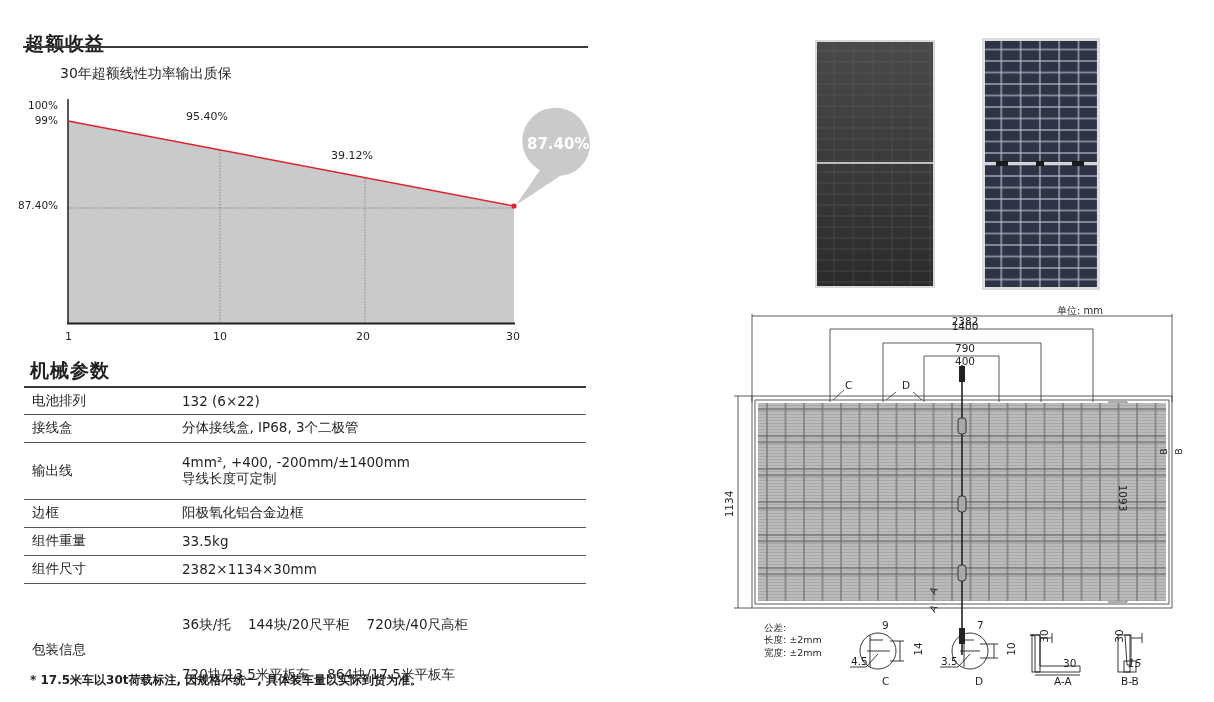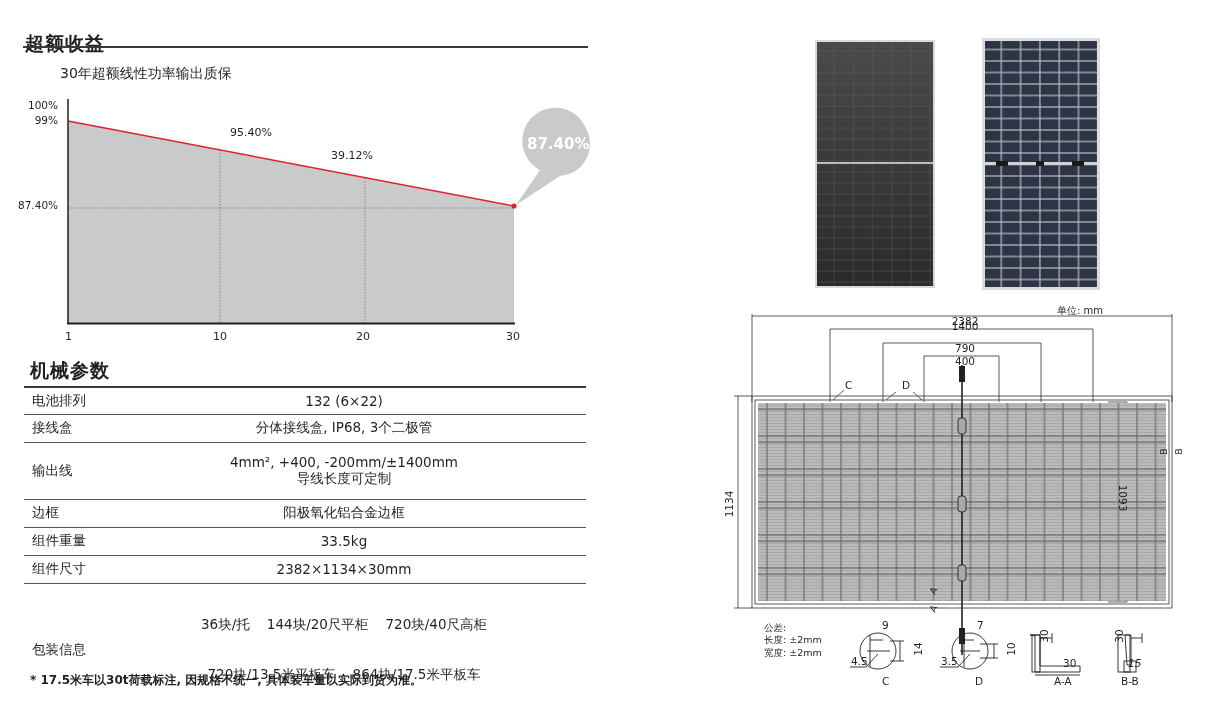--- a/index.html
+++ b/index.html
@@ -8,21 +8,21 @@
   .sec-title{font-size:19px;font-weight:bold;letter-spacing:1px;}
   .rule{position:absolute;height:2px;background:#3a3a3a;}
   .chart-sub{font-size:14px;}
   .ylab{font-size:10.5px;text-align:right;width:40px;}
   .xlab{font-size:11px;}
   .ptlab{font-size:11px;}
   table.spec{position:absolute;left:24px;top:386px;width:562px;border-collapse:collapse;font-size:13.5px;}
   table.spec td{border-bottom:1.5px solid #555;padding:0;}
   table.spec tr:first-child td{border-top:2px solid #3a3a3a;}
   table.spec td.k{width:150px;padding-left:8px;}
-  table.spec td.v{text-align:center;padding-right:80px;}
+  table.spec td.v{padding-right:80px;}
   .footnote{font-size:12px;}
   .unit{font-size:10px;}
   .dim{font-size:10.5px;text-align:center;}
   .small{font-size:9.5px;}
 </style>
 </head>
 <body>
 
 <div class="abs sec-title" style="left:25px;top:18px;margin-top:13px;">超额收益</div>
 <div class="rule" style="left:23px;top:46px;width:565px;"></div>
@@ -49,21 +49,21 @@
   </svg>
   <div class="abs ylab" style="left:18px;top:99px;">100%</div>
   <div class="abs ylab" style="left:18px;top:114px;">99%</div>
   <div class="abs ylab" style="left:18px;top:199px;">87.40%</div>
 
   <div class="abs xlab" style="left:65px;top:330px;">1</div>
   <div class="abs xlab" style="left:213px;top:330px;">10</div>
   <div class="abs xlab" style="left:356px;top:330px;">20</div>
   <div class="abs xlab" style="left:506px;top:330px;">30</div>
 
-  <div class="abs ptlab" style="left:186px;top:126px;margin-left:44px;">95.40%</div>
+  <div class="abs ptlab" style="left:186px;top:110px;">95.40%</div>
   <div class="abs ptlab" style="left:331px;top:149px;">39.12%</div>
   <div class="abs" style="left:527px;top:135px;font-size:15px;font-weight:bold;color:#fff;">87.40%</div>
 </div>
 
 <div class="abs sec-title" style="left:30px;top:358px;">机械参数</div>
 
 <table class="spec">
   <tbody>
       <tr style="height:27px;">
     <td class="k">电池排列</td>

